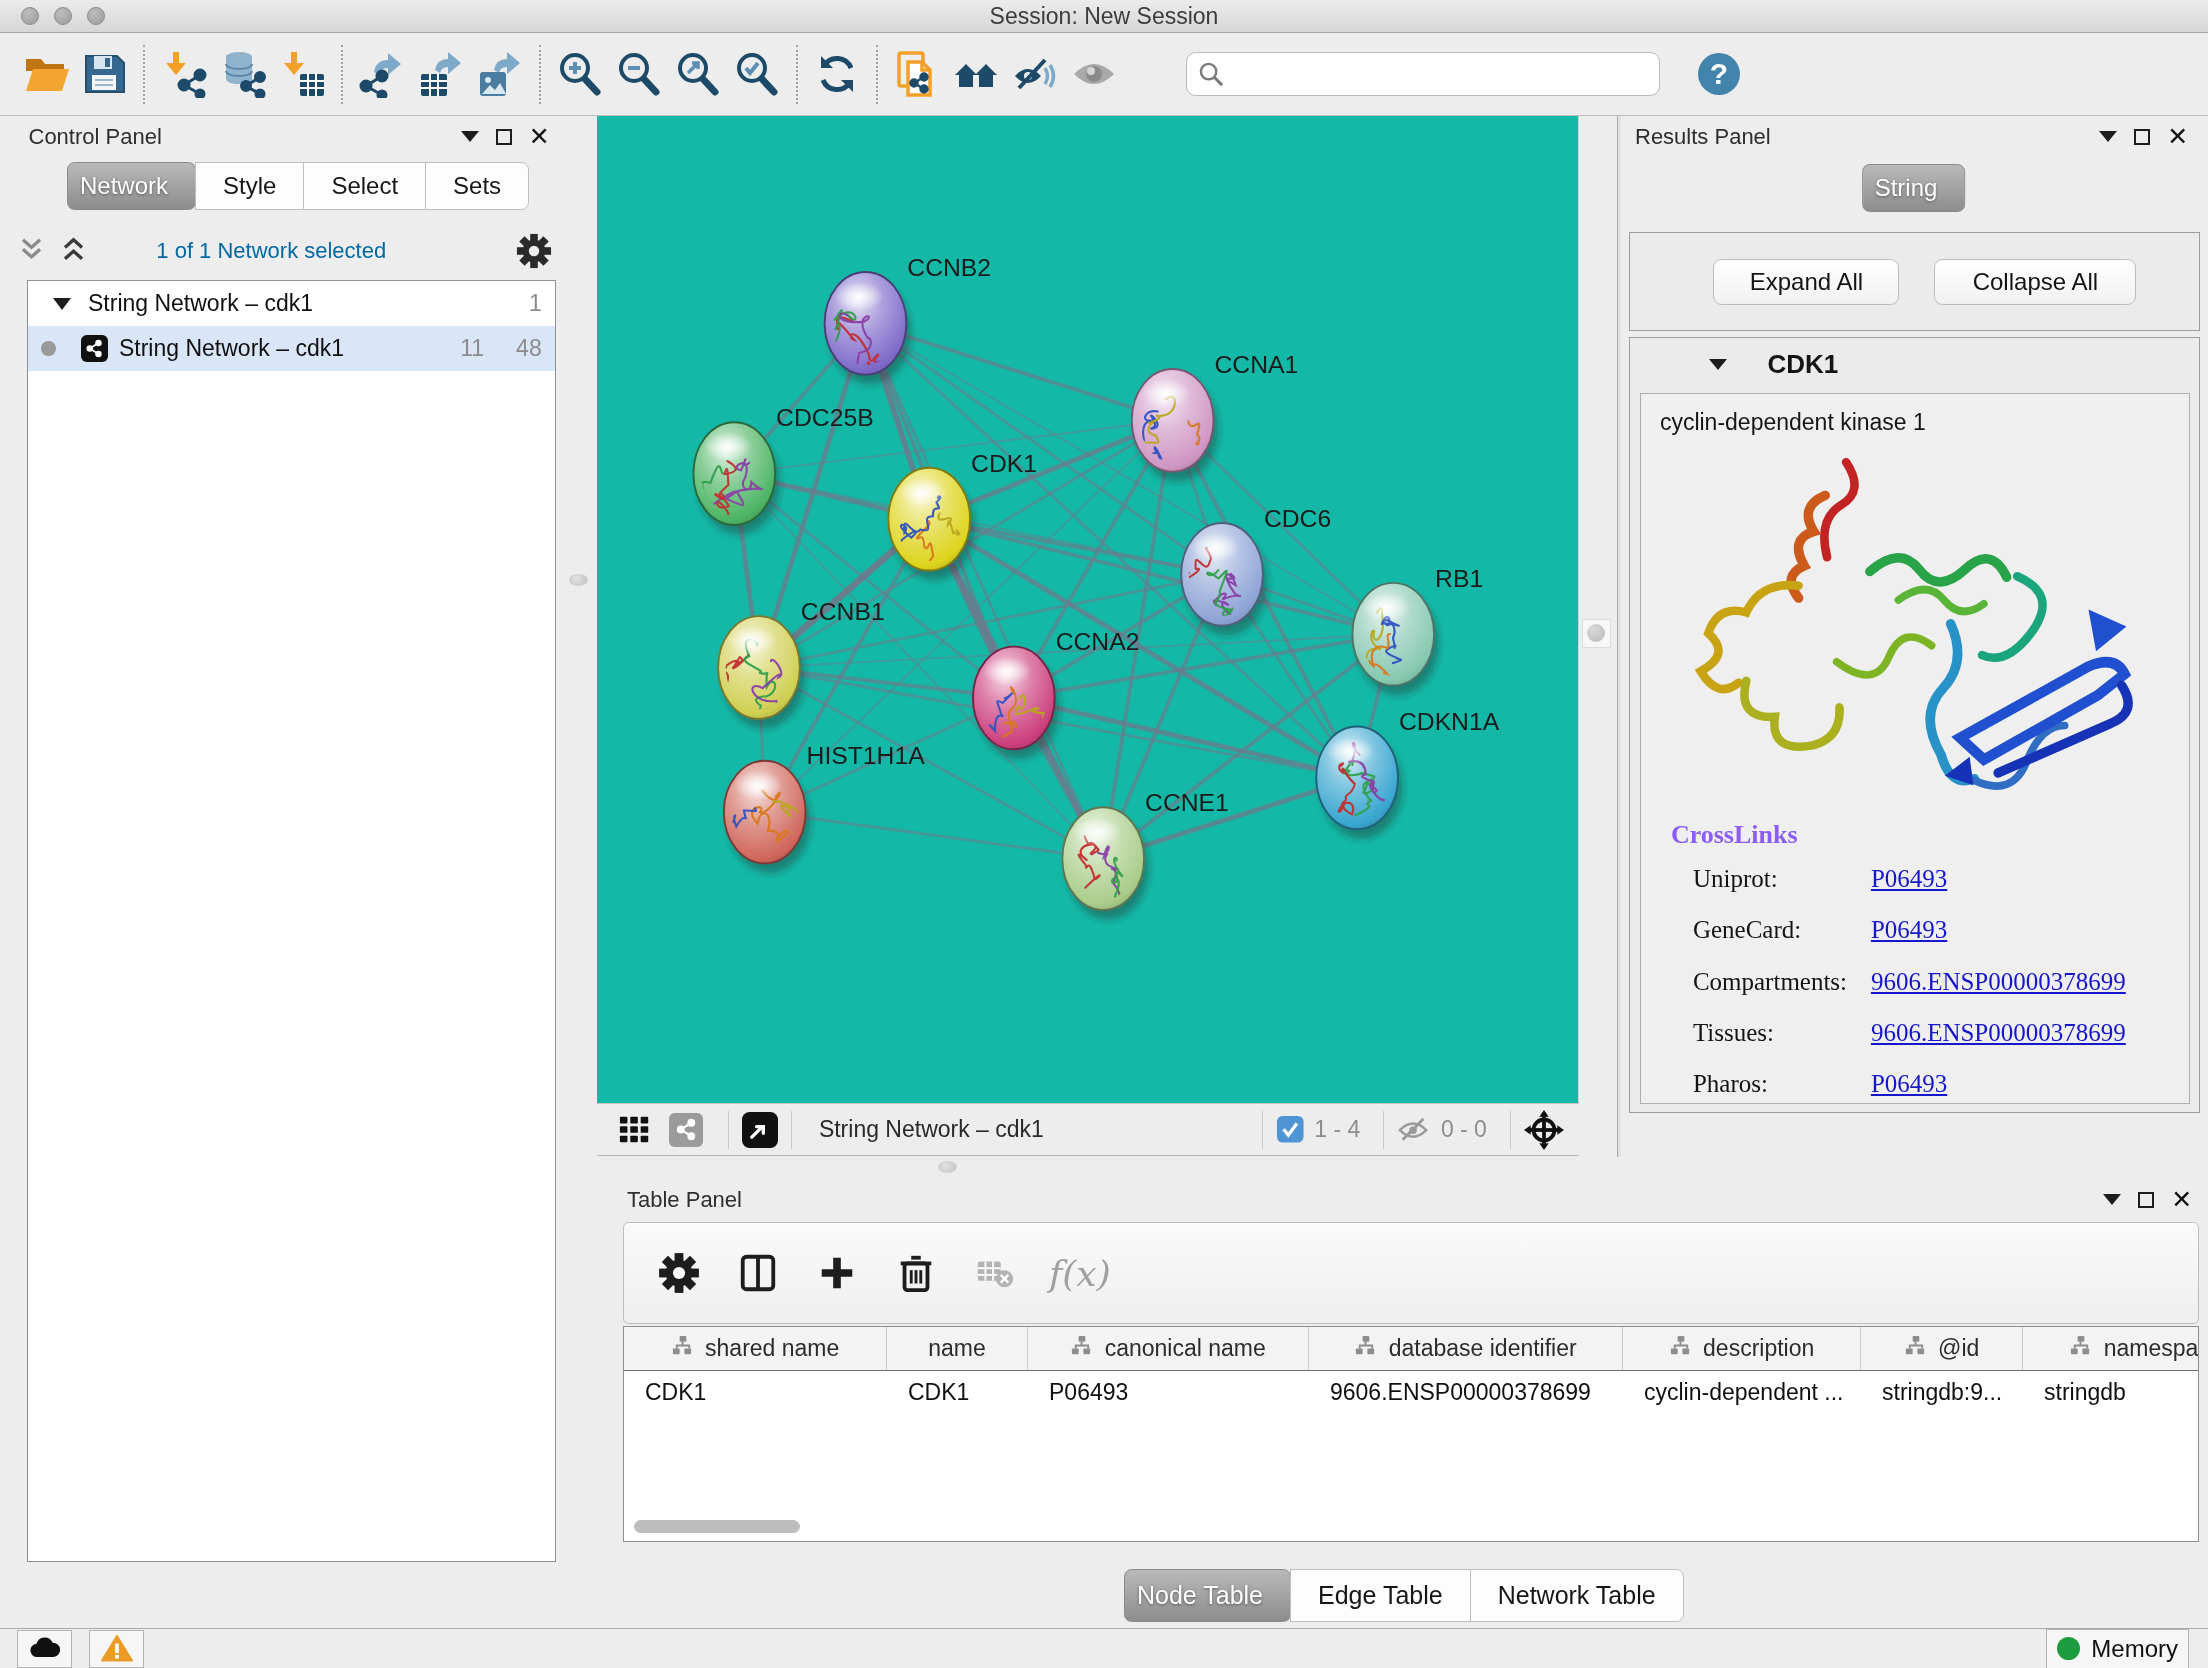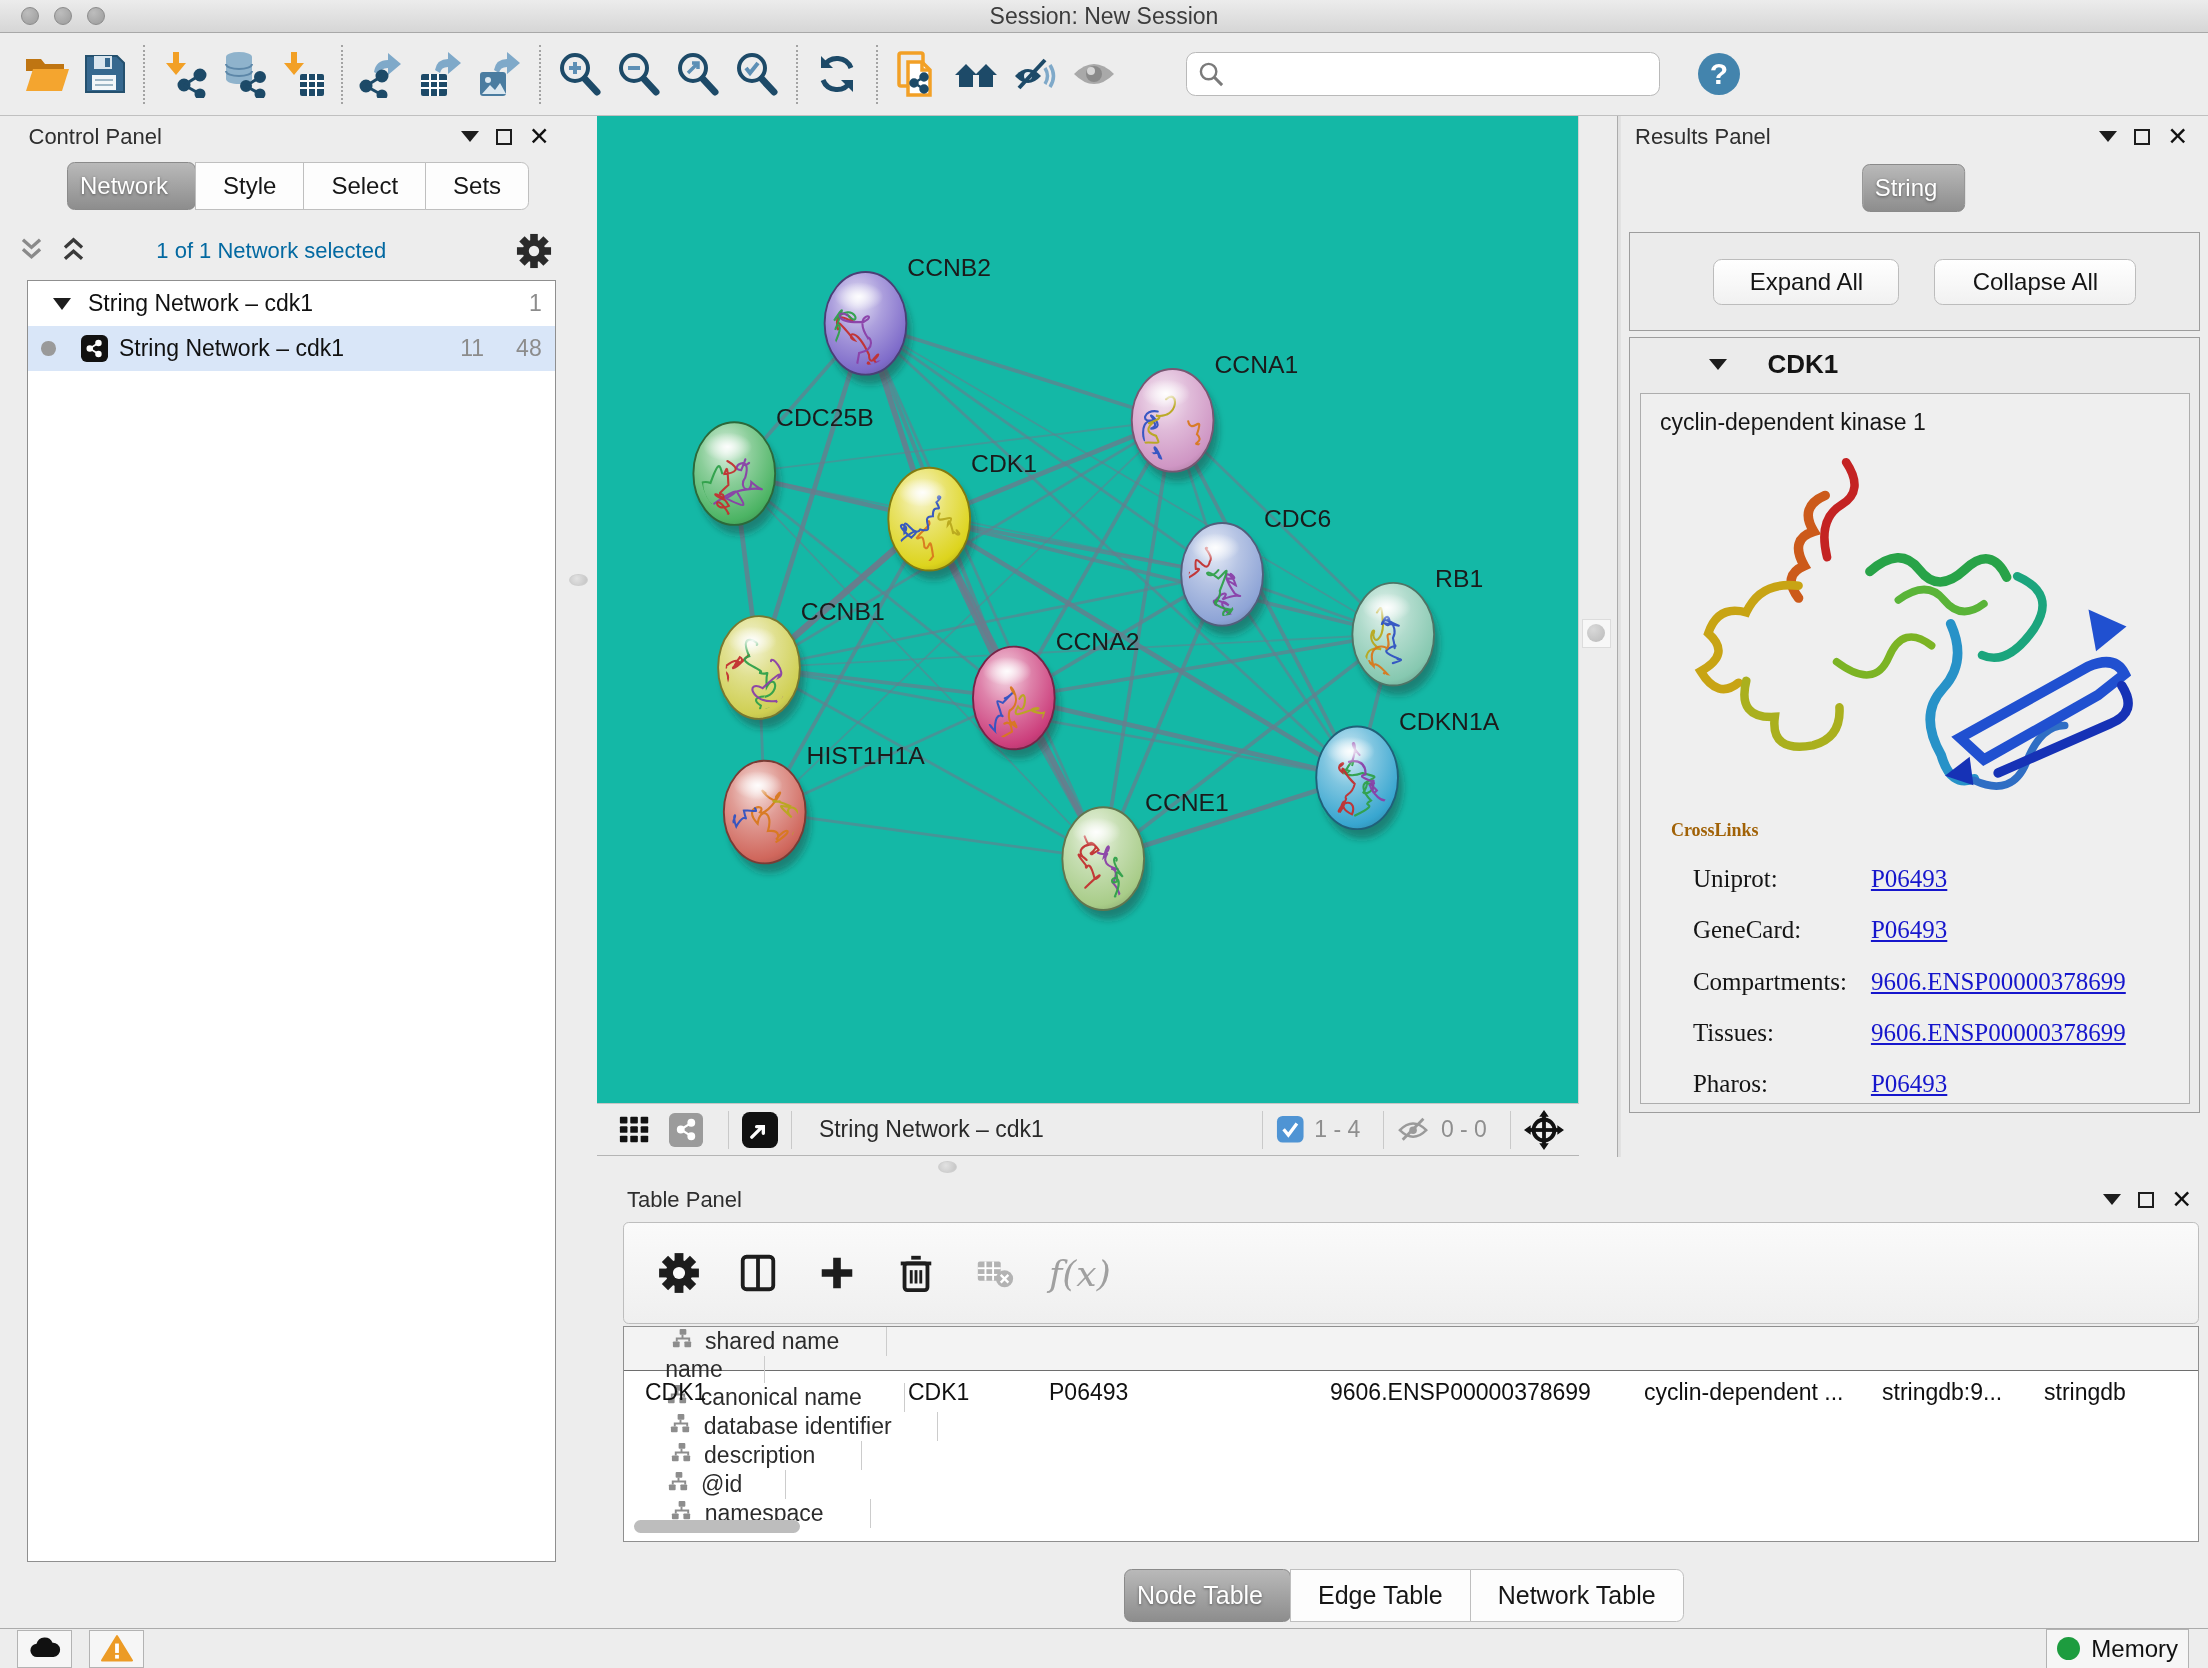--- a/index.html
+++ b/index.html
@@ -84,33 +84,33 @@
   .rp-box1 { position:absolute; left:11.4px; top:116px; width:571px; height:99px; border:1.9px solid #9d9d9d; background:#ebebeb;
     display:flex; align-items:center; justify-content:center; gap:35px;padding-left:20px; }
   .rp-box2 { position:absolute; left:11.4px; top:221px; width:571px; height:776px; border:1.9px solid #9d9d9d; background:#ebebeb; }
   .rp-gene-row { position:absolute; left:0; top:5.7px; width:100%; height:42px; display:flex; align-items:center; }
   .rp-gene-row .wc-tri { margin-left:79px; }
   .rp-gene { font-size:26px; font-weight:bold; color:#141414; margin-left:40px; }
   .rp-inner { position:absolute; left:9.5px; top:55px; width:550px; height:711px; border:1.4px solid #adadad; background:#efefef; }
   .rp-desc { position:absolute; left:19px; top:15px; font-size:23px; color:#161616; }
   .rp-protein { position:absolute; left:15px; top:49px; }
   .rp-xlinks-title { position:absolute; left:30px; top:426px; font-family:"Liberation Serif","DejaVu Serif",serif;
-    font-size:18px; font-weight:bold; color:#a16207; }
+    font-size:26px; font-weight:bold; color:#8b5cf6; }
   .rp-xrow { position:absolute; left:52px; width:476px; height:38px; font-family:"Liberation Serif","DejaVu Serif",serif; font-size:25px; }
   .rp-xrow .xl-label { position:absolute; left:0; color:#141414; }
   .rp-xrow .xl-value { position:absolute; left:178px; color:#1616cc; text-decoration:underline; }
 
   
   .table-panel { position:absolute; left:597px; top:1179px; width:1611px; height:449px; background:#ededed; }
   .tp-toolbar { position:absolute; left:26px; top:43px; width:1576px; height:102px; border:1.9px solid #bdbdbd; border-radius:5.7px;
     background:linear-gradient(#fafafa,#efefef); display:flex; align-items:center; padding-left:30px; gap:30px; }
   .tp-toolbar .ticon { width:49px; height:49px; display:flex; align-items:center; justify-content:center; }
   .fx { font-family:"DejaVu Serif","Liberation Serif",serif; font-style:italic; font-size:36px; color:#a0a0a0; }
   .tp-table { position:absolute; left:26px; top:147px; width:1576px; height:216px; background:#fff; border:1.9px solid #8f8f8f; overflow:hidden; }
-  .tp-header { display:flex; height:44px; background:#f3f3f3; border-bottom:1.9px solid #6e6e6e;flex-direction:column; }
+  .tp-header { display:flex; height:44px; background:#f3f3f3; border-bottom:1.9px solid #6e6e6e; }
   .tp-th { display:flex; align-items:center; justify-content:center; gap:11.4px; font-size:23px; color:#2c2c2c;
     border-right:1px solid #cccccc; flex:none; }
   .tp-row { display:flex; height:42px; align-items:center; }
   .tp-td { font-size:23px; color:#101010; padding-left:21px; flex:none; overflow:hidden; white-space:nowrap; }
   .tp-hscroll { position:absolute; left:9.5px; bottom:7.6px; width:166px; height:13.3px; border-radius:6.7px; background:#bdbdbd; }
   .tp-tabs { position:absolute; left:527px; top:390px; display:flex; }
   .tp-tabs .tab { height:53px; font-size:25px; }
 
   
   .statusbar { position:absolute; left:0; top:1628px; width:100%; height:40px; background:#ededed; border-top:1.9px solid #ababab;

